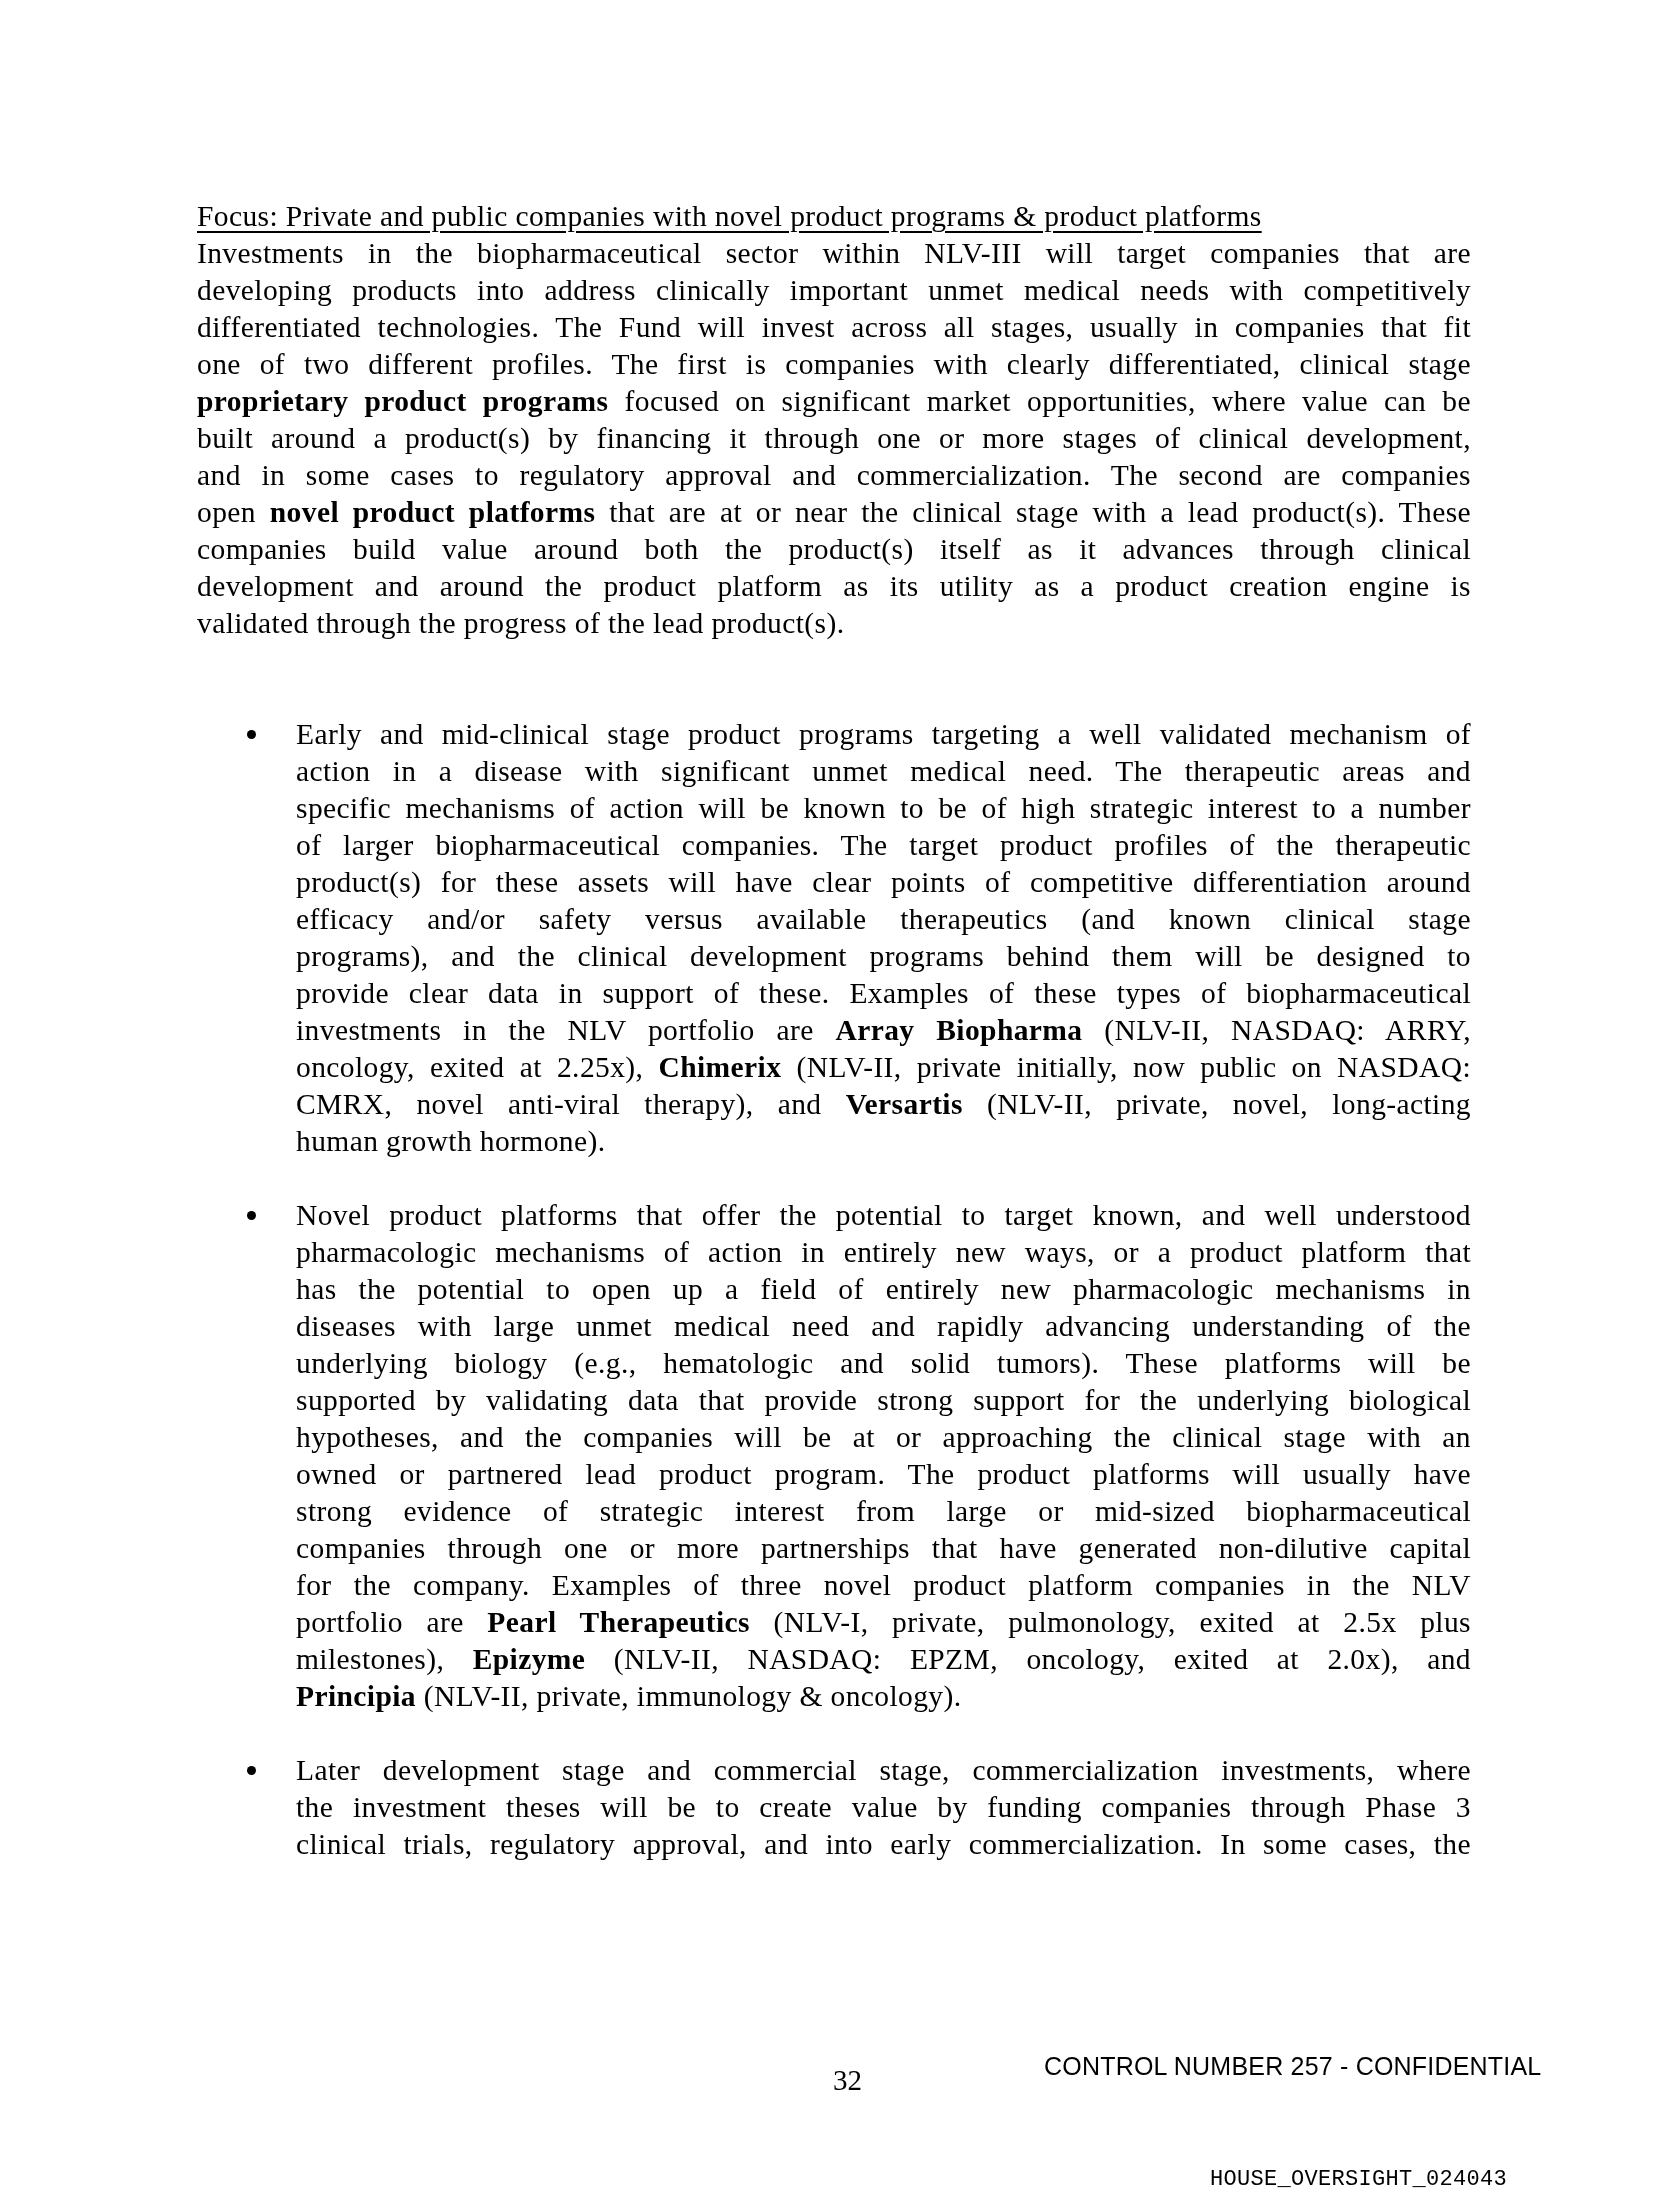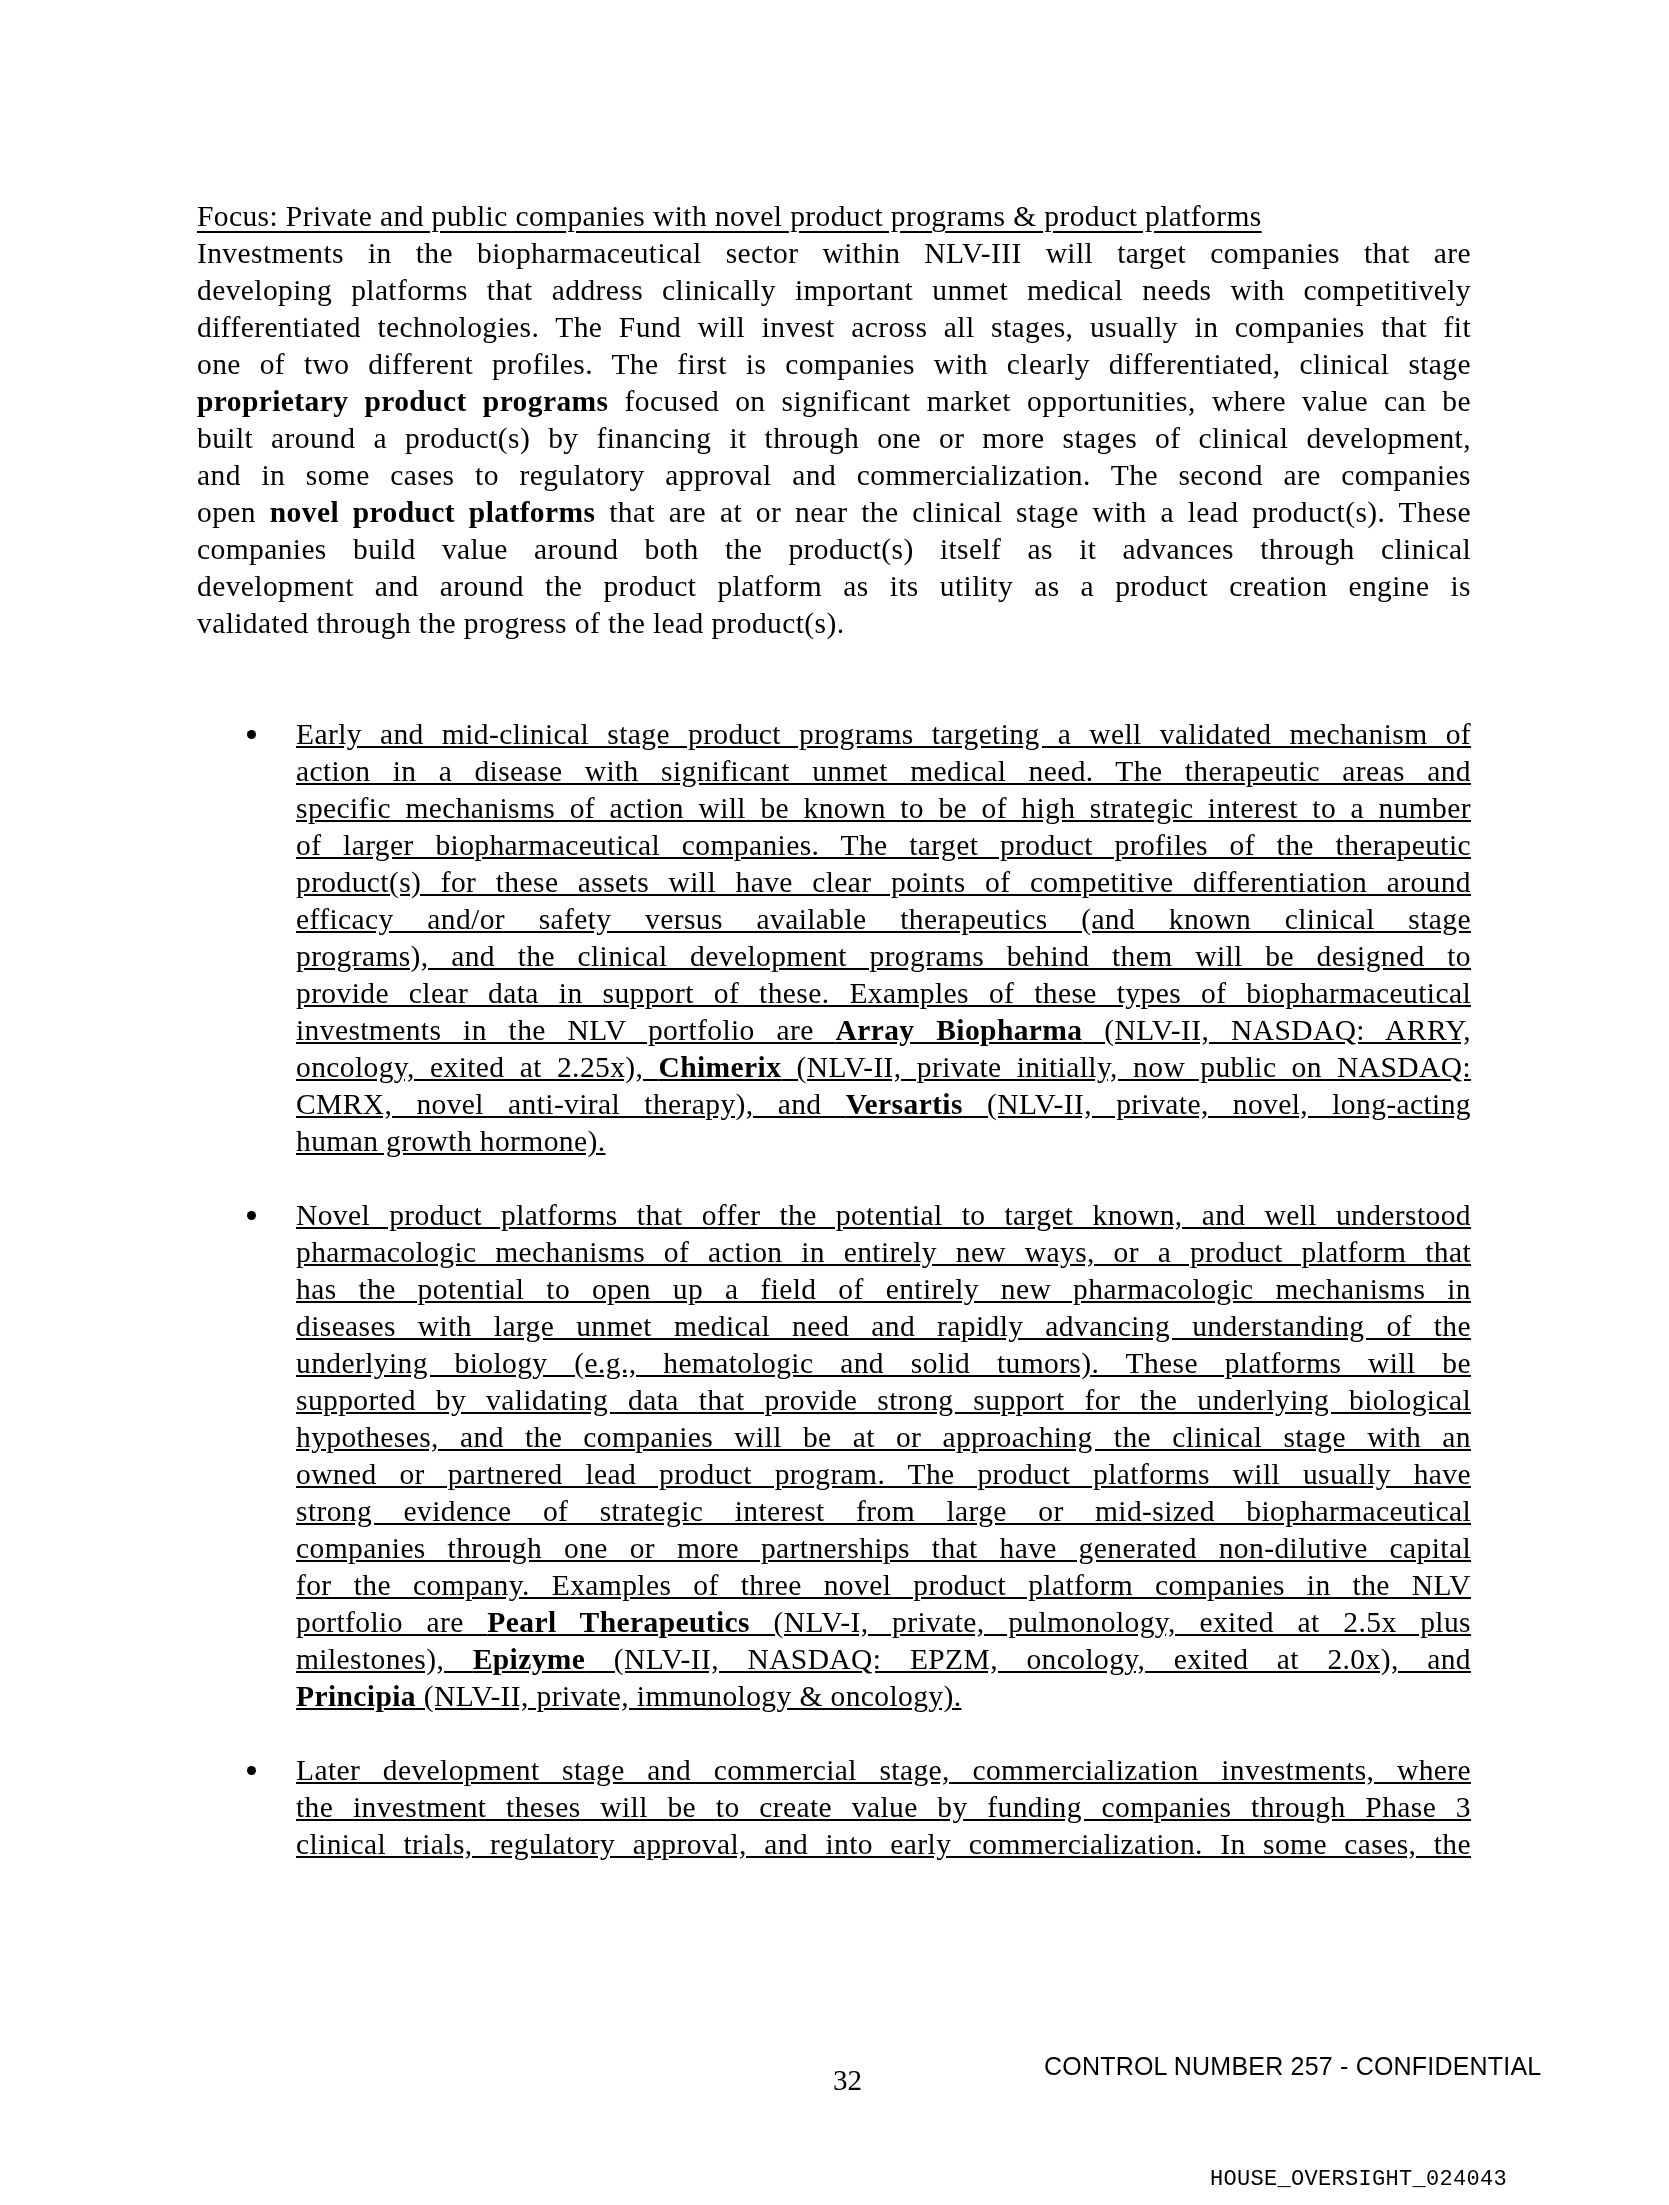--- a/index.html
+++ b/index.html
@@ -7,21 +7,21 @@
   .page { position: absolute; left: 0; top: 0; width: 1637px; height: 2205px; background: #ffffff; }
   .body-text {
     position: absolute; left: 197px; top: 198px; width: 1274px;
     font-family: "Liberation Serif", "DejaVu Serif", serif;
     font-size: 29.5px; line-height: 37px; letter-spacing: 0.4px;
   }
   .line { display: block; height: 37px; white-space: nowrap; text-align: justify; text-align-last: justify; overflow: visible; }
   .line.last { text-align-last: left; }
   .blank { height: 37px; }
   .heading { text-decoration: underline; text-underline-offset: 4.6px; text-decoration-thickness: 2px; text-align-last: left; }
-  .bullet-block { position: relative; padding-left: 99px; text-decoration: underline; }
+  .bullet-block { position: relative; padding-left: 99px; }
   .bullet-dot { position: absolute; left: 50px; top: 13.7px; width: 9.2px; height: 9.2px; border-radius: 50%; background: #000; }
   b { font-weight: bold; }
   .page-number {
     position: absolute; left: 833px; top: 2050px;
     font-family: "Liberation Serif", "DejaVu Serif", serif; font-size: 29px; line-height: 29px; margin-top: 16px;
   }
   .control-number {
     position: absolute; left: 1044px; top: 2056px;
     font-family: "Liberation Sans", "DejaVu Sans", sans-serif; font-size: 25px; line-height: 21.6px; letter-spacing: 0.2px;
   }
@@ -31,21 +31,21 @@
   }
 </style>
 </head>
 <body>
 
 <div class="page">
   <div class="body-text" id="body-text">
     <span class="line heading">Focus: Private and public companies with novel product programs &amp; product platforms</span>
     <div id="para-0">
         <span class="line"><span>Investments in the biopharmaceutical sector within NLV-III will target companies that are</span></span>
-        <span class="line"><span>developing platforms that address clinically important unmet medical needs with competitively</span></span>
+        <span class="line"><span>developing products into address clinically important unmet medical needs with competitively</span></span>
         <span class="line"><span>differentiated technologies.  The Fund will invest across all stages, usually in companies that fit</span></span>
         <span class="line"><span>one of two different profiles.  The first is companies with clearly differentiated, clinical stage</span></span>
         <span class="line"><b>proprietary product programs</b><span> focused on significant market opportunities, where value can be</span></span>
         <span class="line"><span>built around a product(s) by financing it through one or more stages of clinical development,</span></span>
         <span class="line"><span>and in some cases to regulatory approval and commercialization.  The second are companies</span></span>
         <span class="line"><span>open </span><b>novel product platforms</b><span> that are at or near the clinical stage with a lead product(s).  These</span></span>
         <span class="line"><span>companies build value around both the product(s) itself as it advances through clinical</span></span>
         <span class="line"><span>development and around the product platform as its utility as a product creation engine is</span></span>
         <span class="line last"><span>validated through the progress of the lead product(s).</span></span>
       </div>

